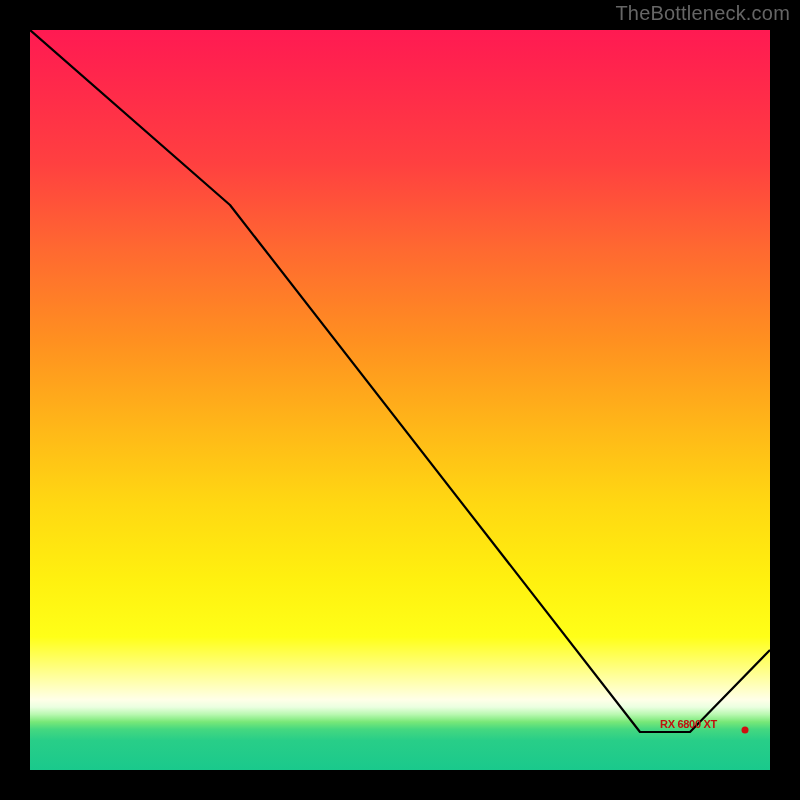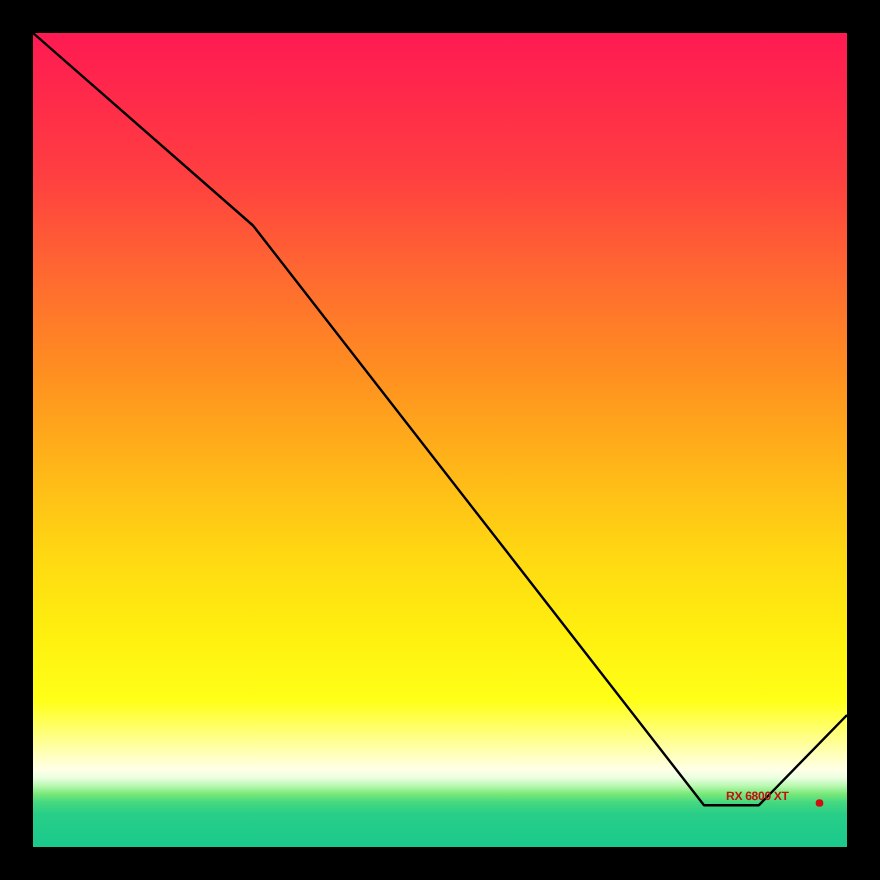--- a/index.html
+++ b/index.html
@@ -83,20 +83,21 @@
     border-radius: 50%;
     background: #d01010;
     transform: translate(-50%, -50%);
   }
 </style>
 </head>
 <body>
 
 <div class="container">
 
+  <div class="watermark">TheBottleneck.com</div>
 
   <div class="plot-area">
 
     <div class="gradient-bg"></div>
 
     <svg class="line-svg" viewBox="0 0 740 740" preserveAspectRatio="none">
       <path id="curve-path" fill="none" stroke="#000000" stroke-width="2.2" stroke-linejoin="round" d="M0 0 L200 175 L610 702 L660 702 L740 620"></path>
     </svg>
 
     <span id="anno" class="annotation" style="left: 630px; top: 688px;">RX 6800 XT</span>

